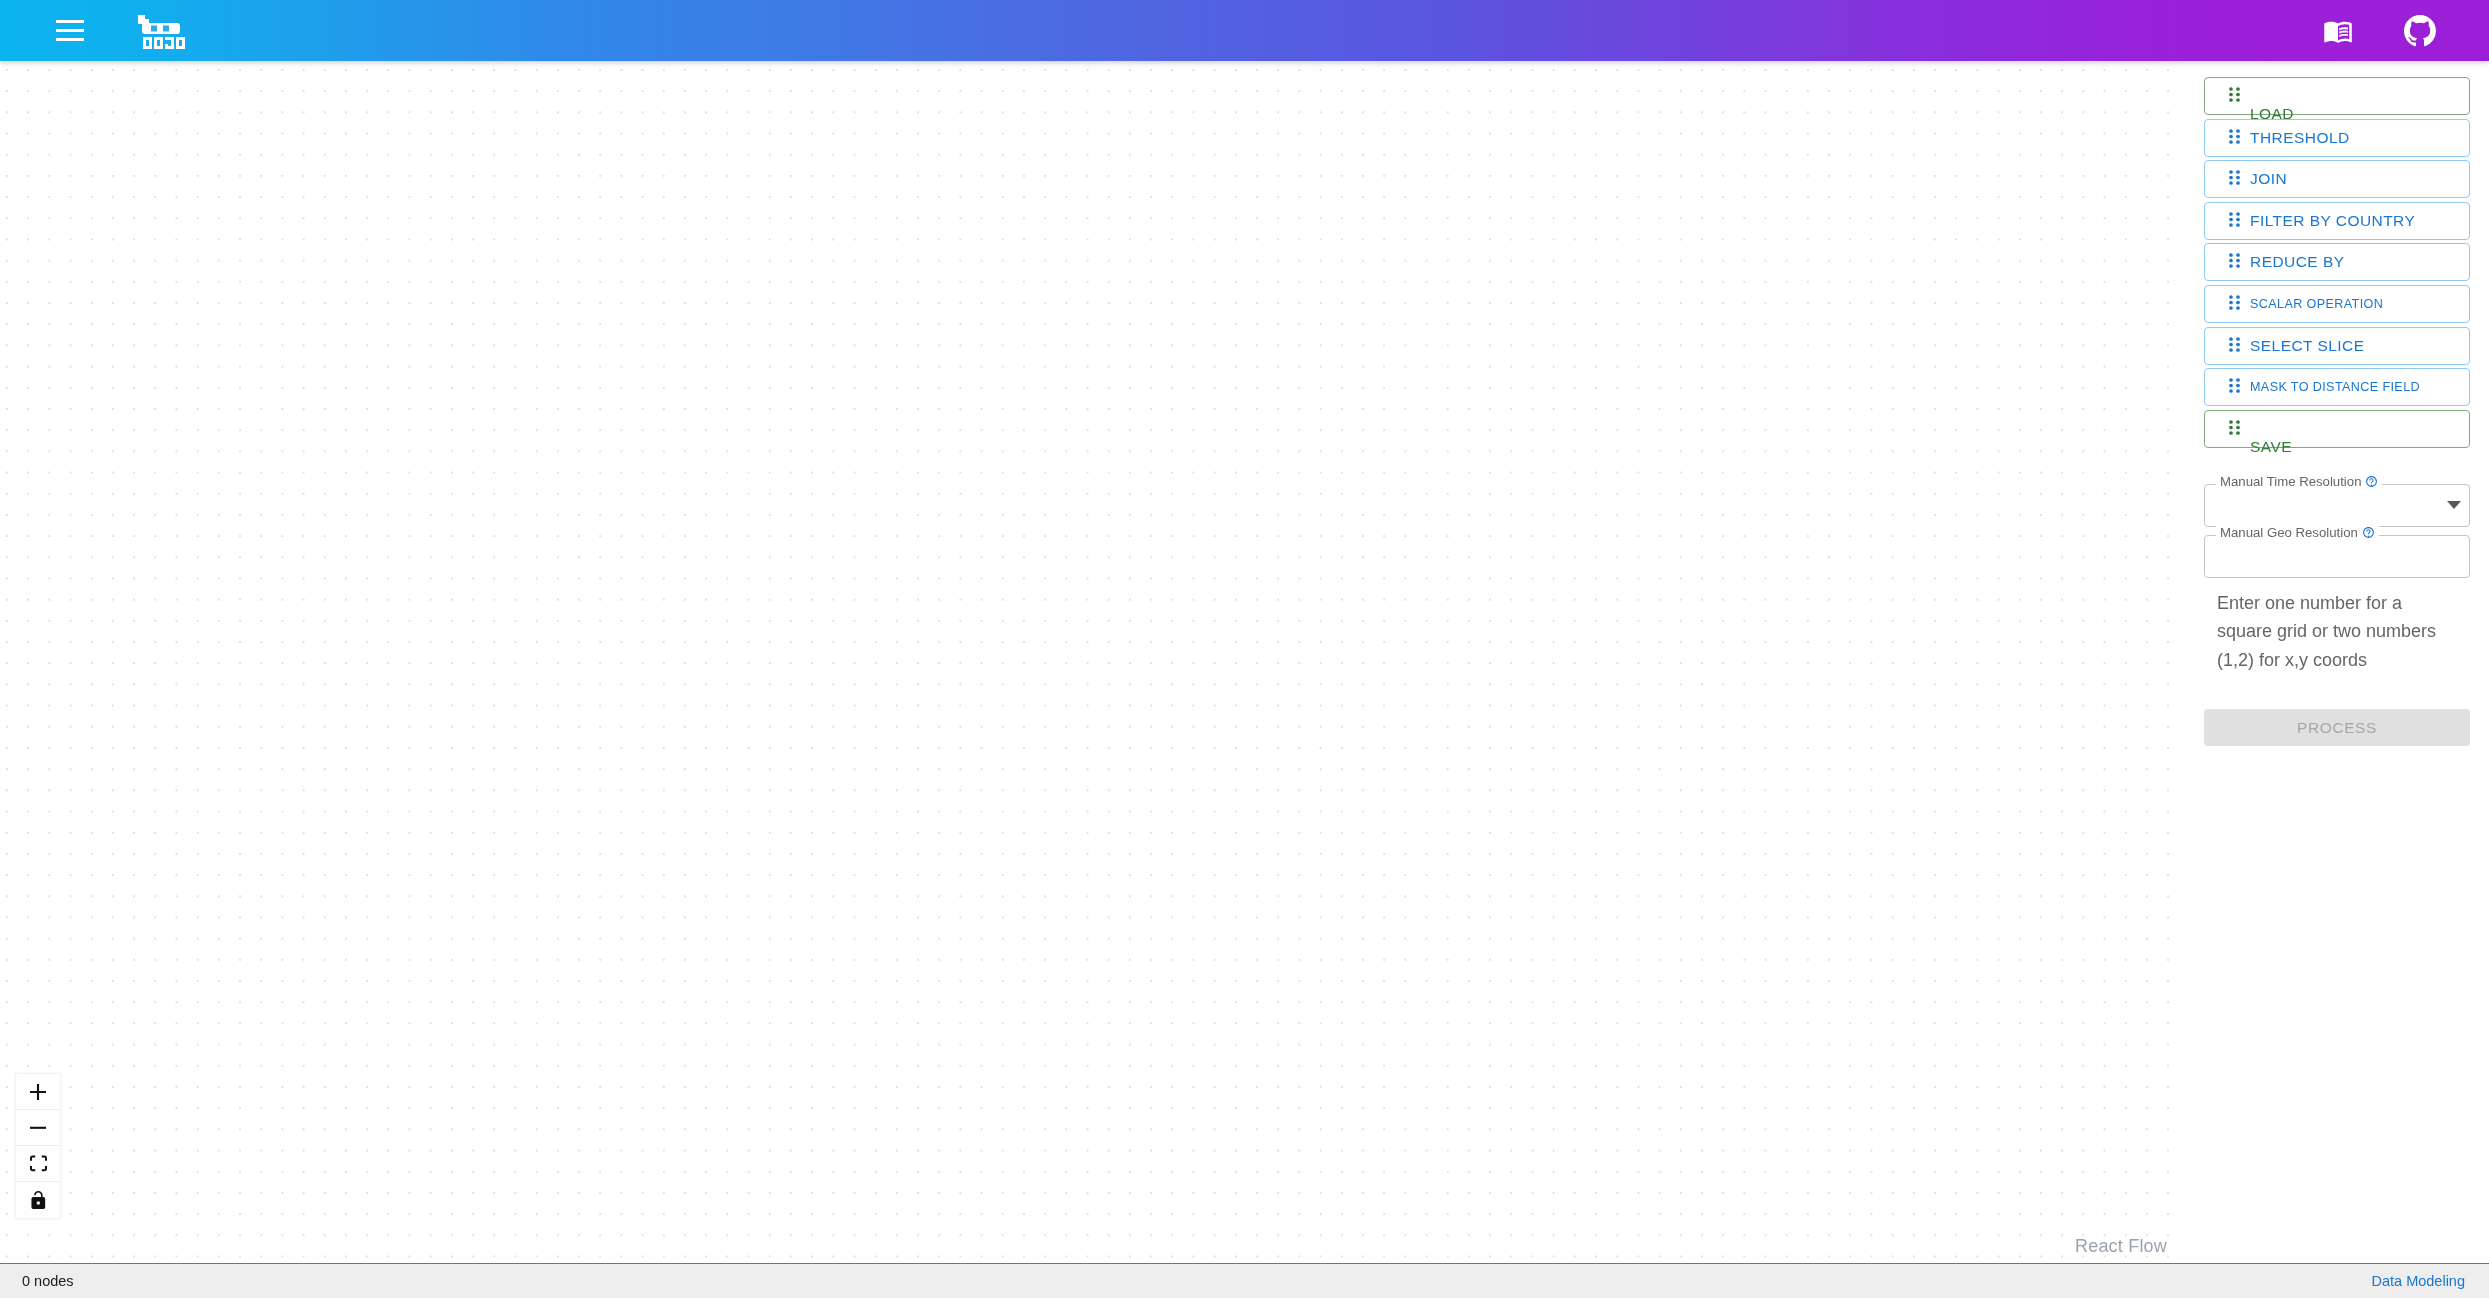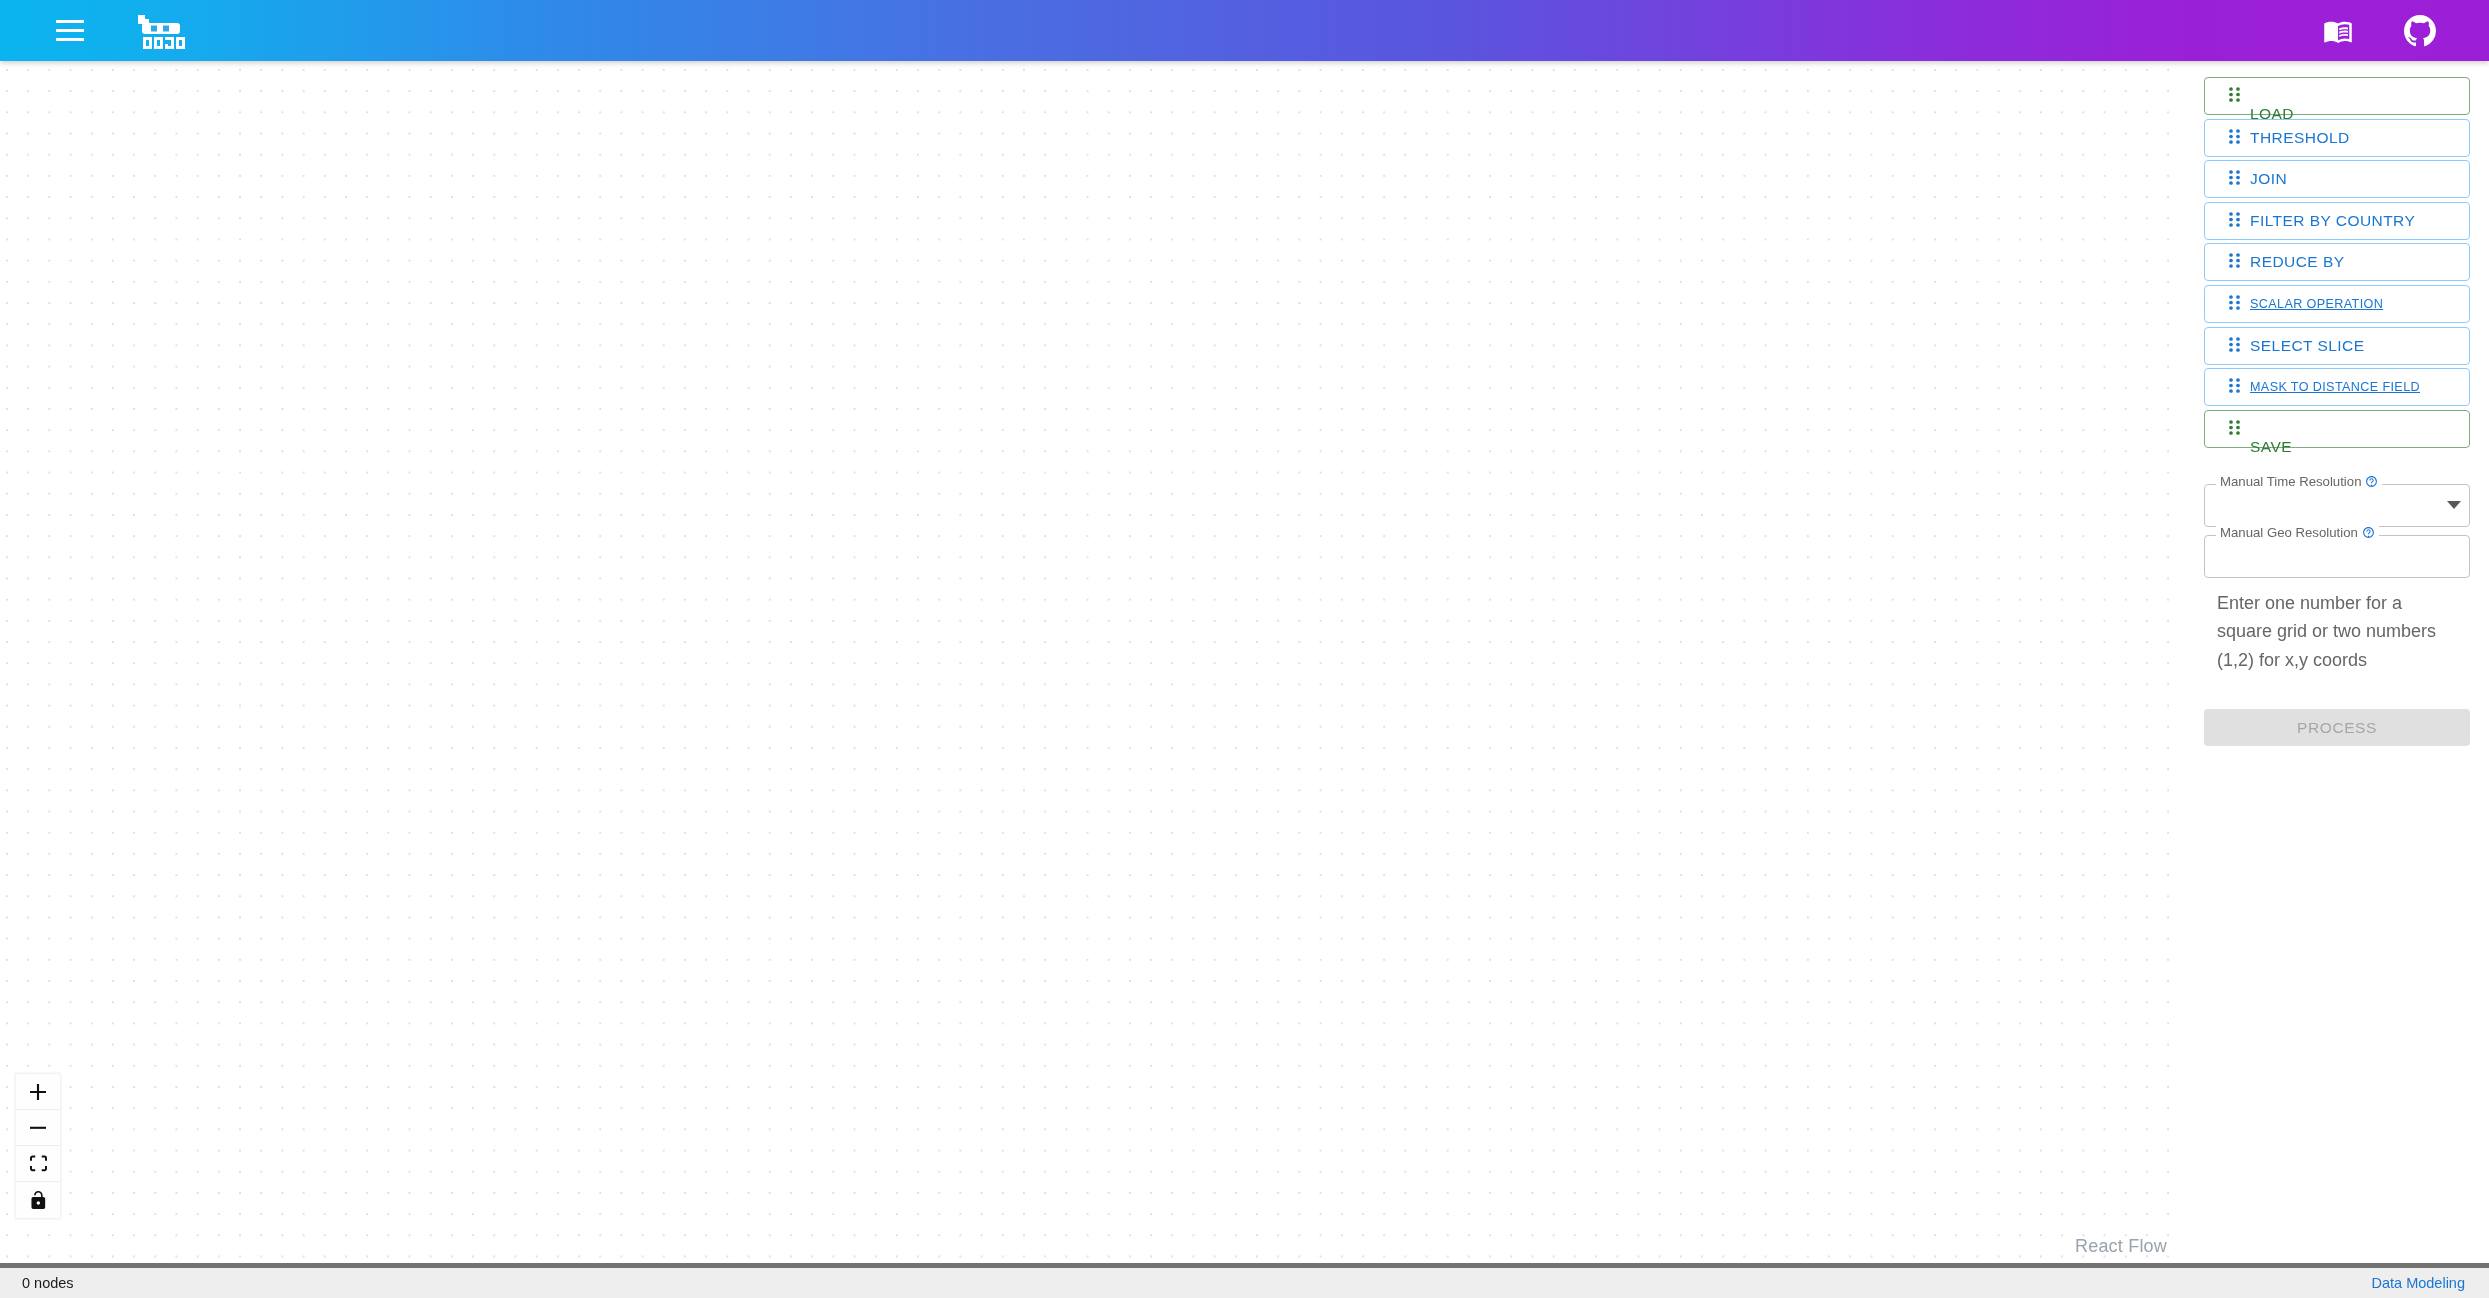--- a/index.html
+++ b/index.html
@@ -192,21 +192,21 @@
     display: block;
   }
   .op-btn .op-label {
     font-size: 15.5px;
     letter-spacing: 0.45px;
     color: #1976d2;
     text-transform: uppercase;
     white-space: nowrap;
     font-weight: 400;
   }
-  .op-btn.small .op-label { font-size: 12.6px; letter-spacing: 0.38px; text-decoration: underline; }
+  .op-btn.small .op-label { font-size: 12.6px; letter-spacing: 0.38px; }
   .op-btn.green { border-color: #81aa81; }
   .op-btn.green .op-label { color: #2e7d32; margin-top: 36px; }
 
   
   .fields {
     margin-top: 28px;
     display: flex;
     flex-direction: column;
   }
 
@@ -292,21 +292,21 @@
     font-family: "Liberation Sans", sans-serif;
     text-transform: uppercase;
     cursor: default;
   }
 
   
   .footer {
     flex: 0 0 35px;
     height: 35px;
     background: #eeeeee;
-    border-top: 5px solid #737373;
+    border-top: 1px solid #737373;
     display: flex;
     align-items: center;
     justify-content: space-between;
     padding: 0 24px 0 22px;
     box-sizing: border-box;
     z-index: 20;
   }
   .footer .nodecount {
     font-size: 14.5px;
     color: #1c1c1c;

